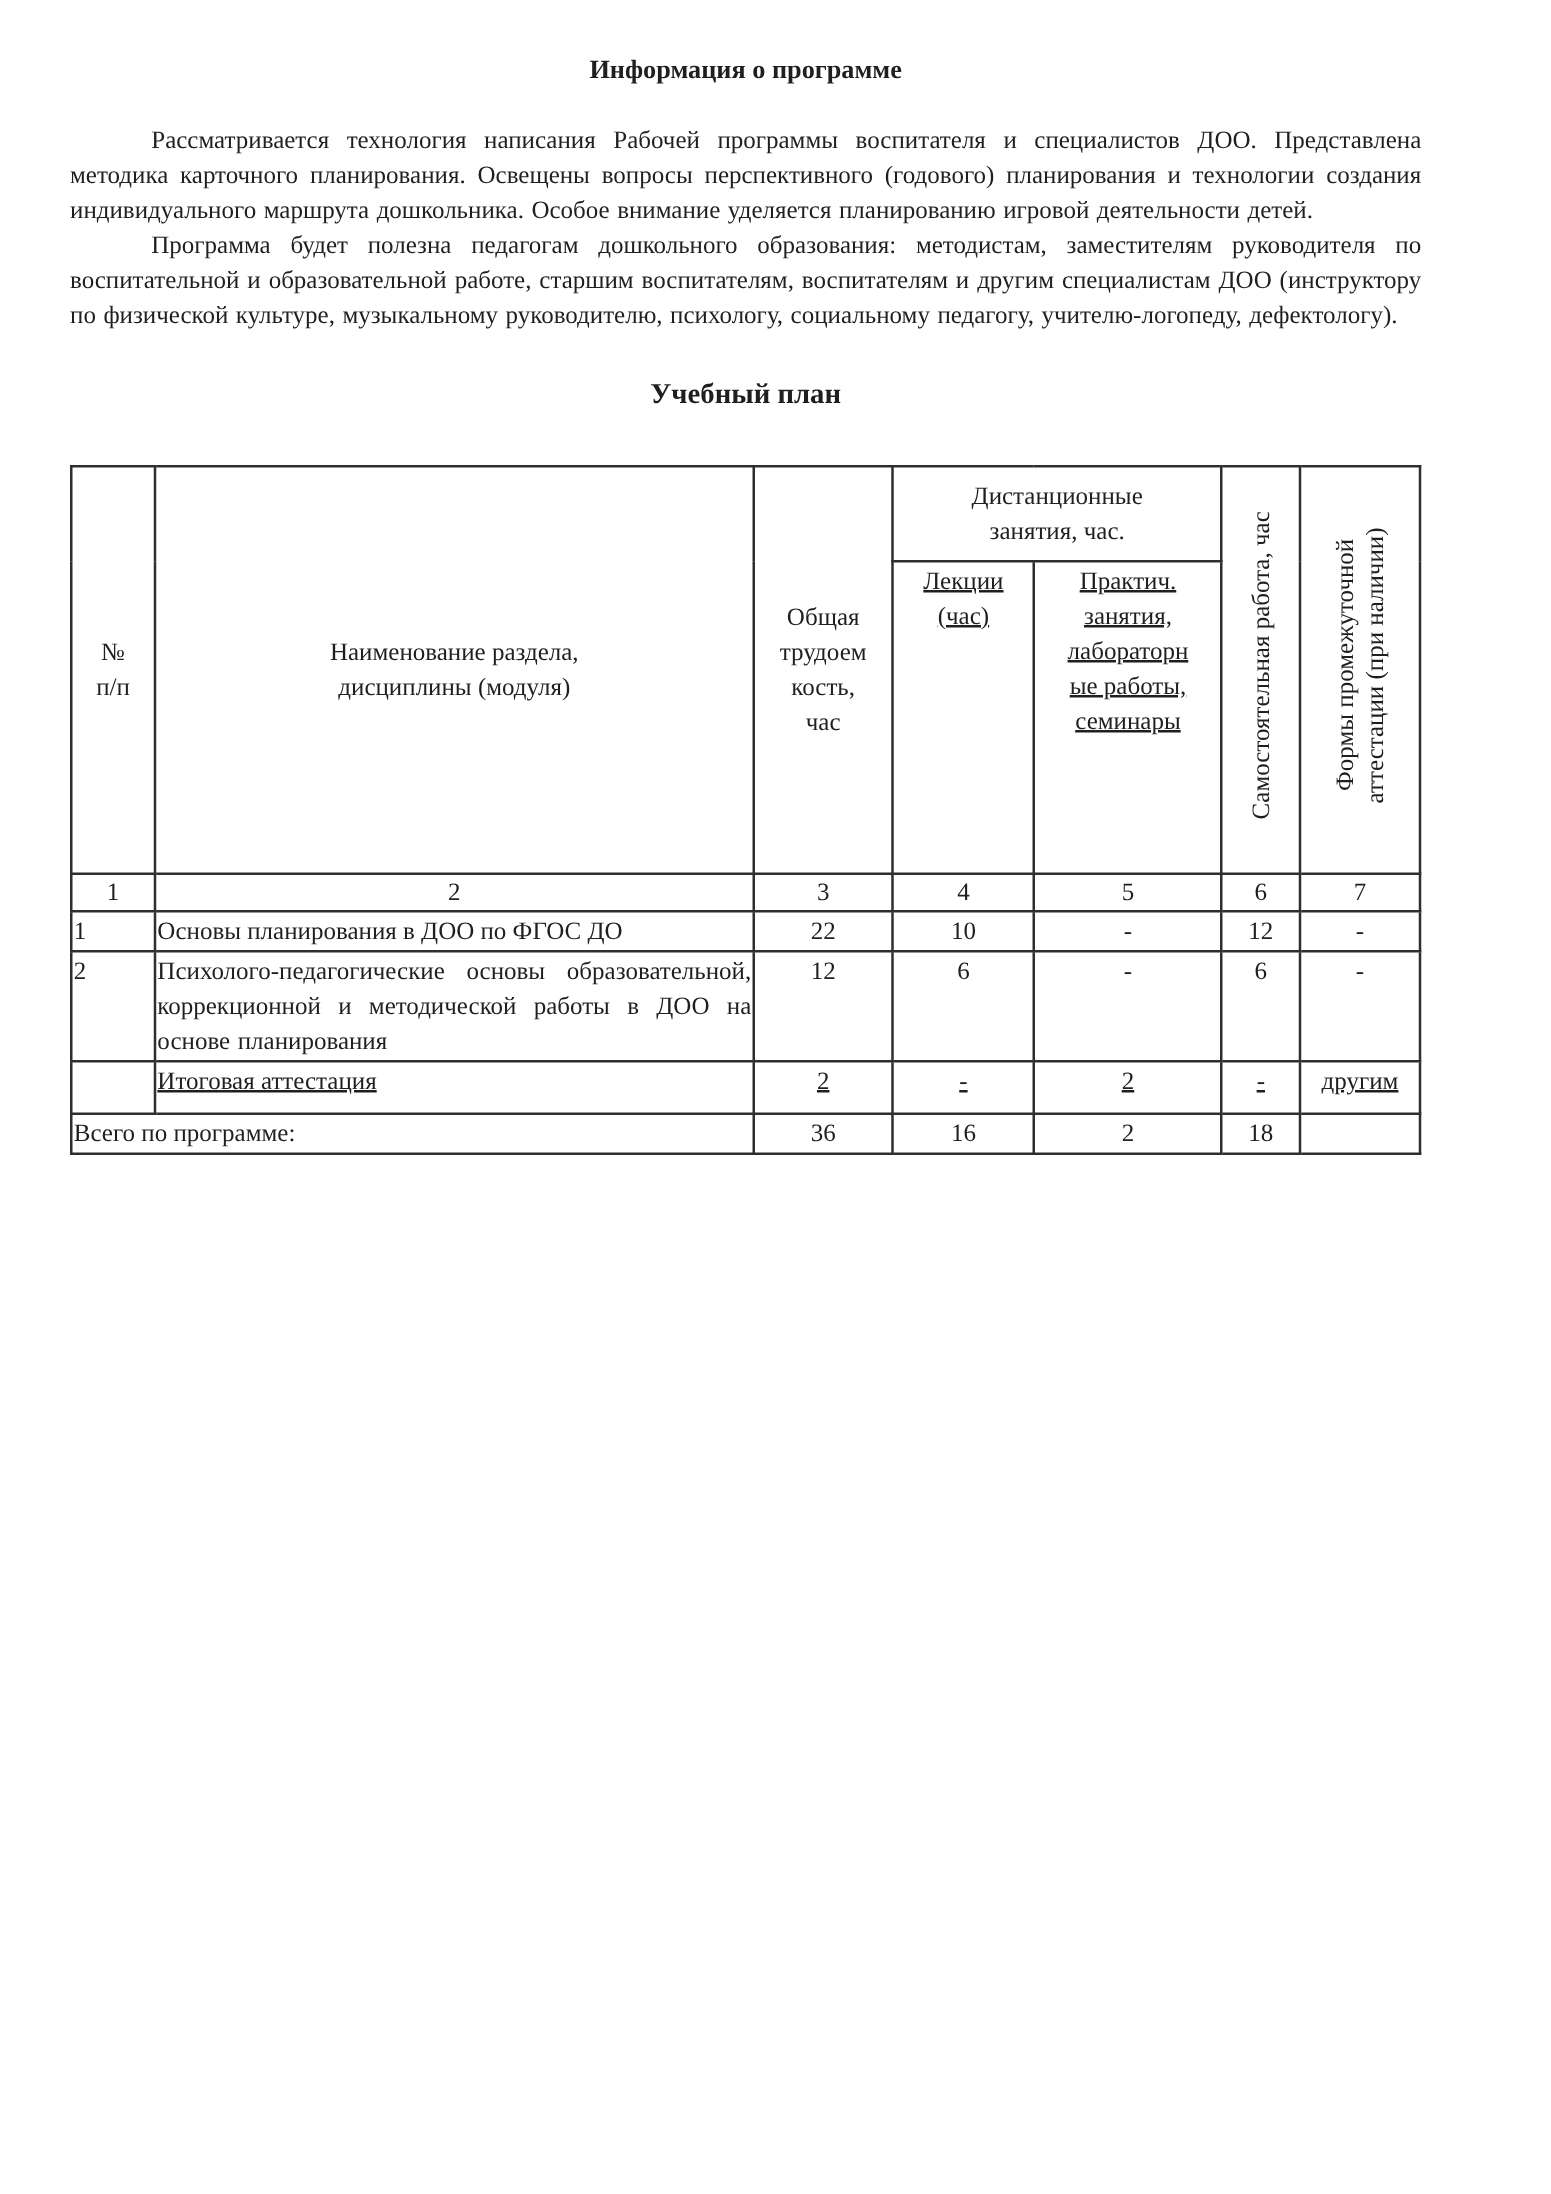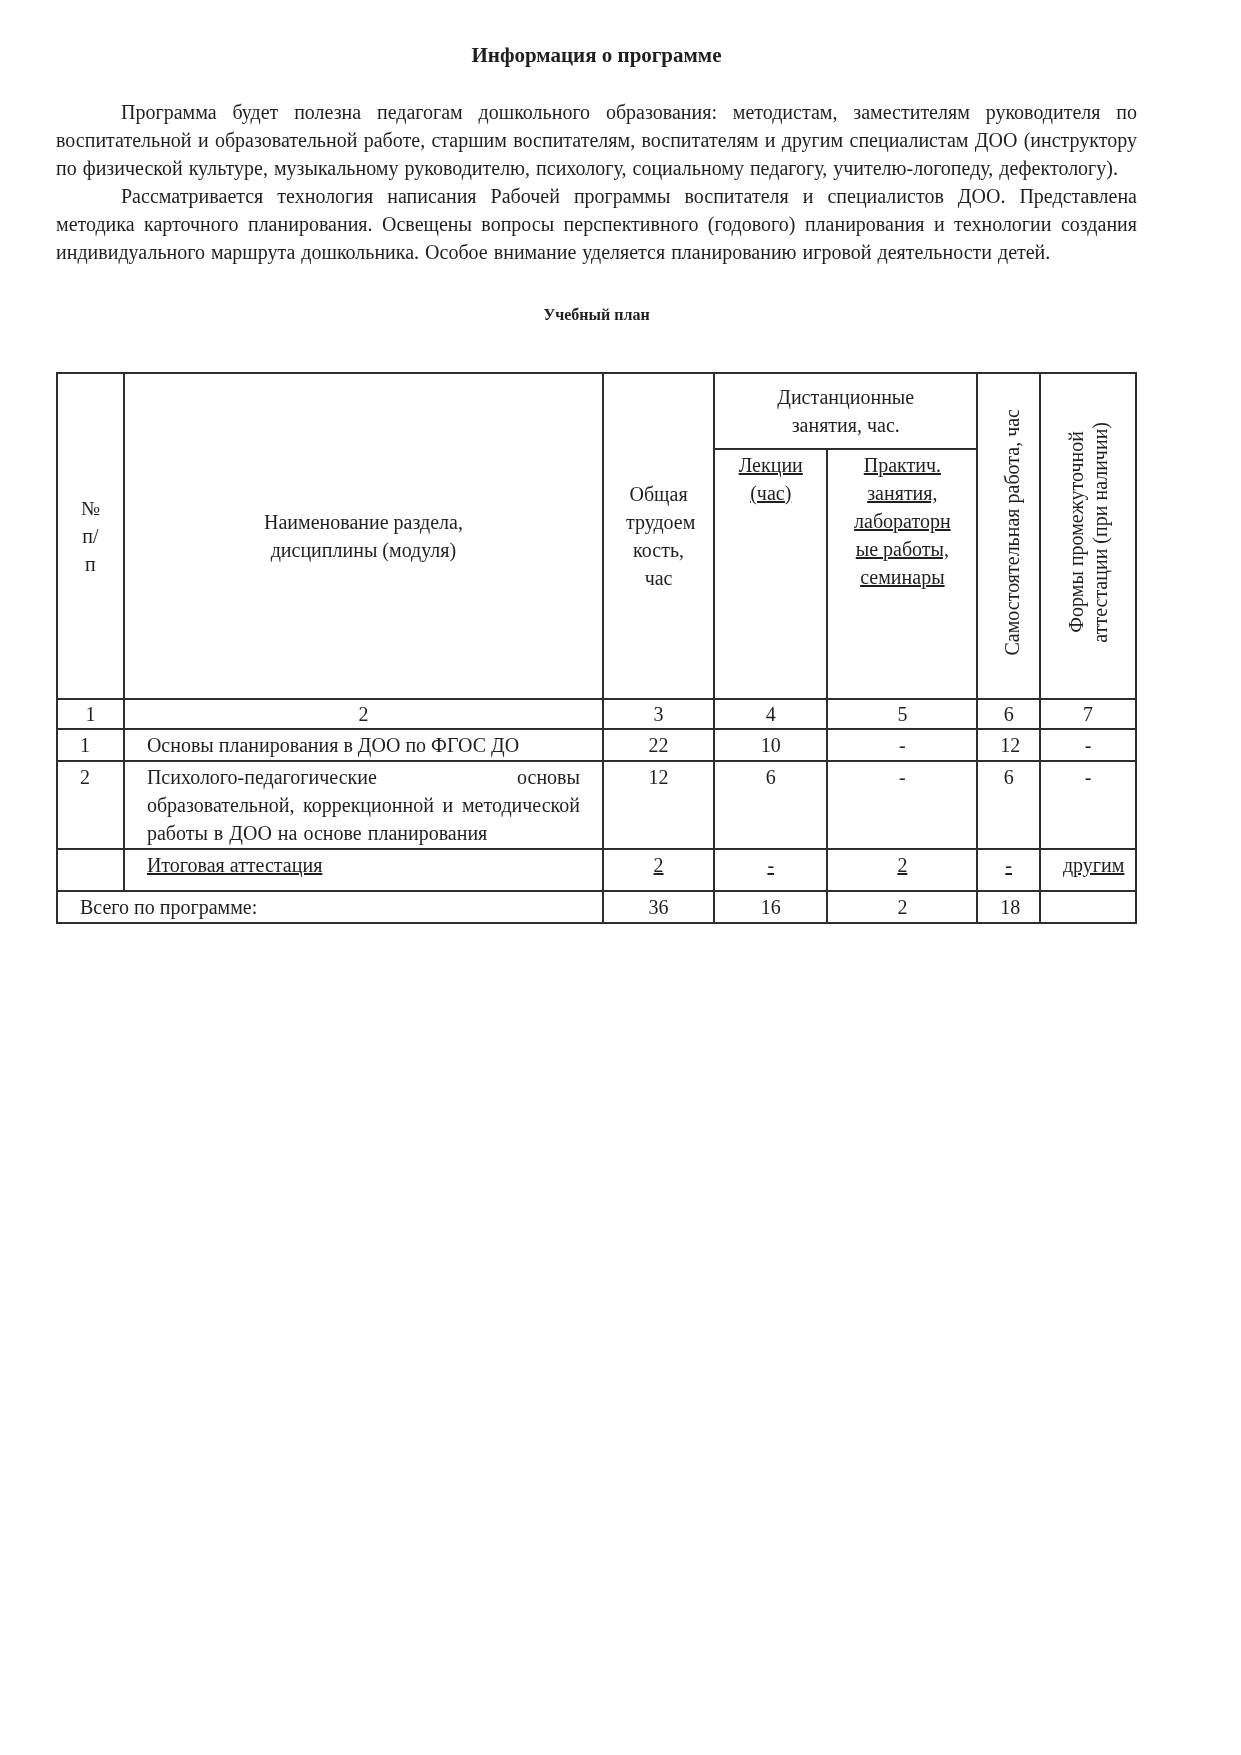--- a/index.html
+++ b/index.html
@@ -30,37 +30,37 @@
   }
   .body-text p {
     margin: 0;
     font-size: 20px;
     line-height: 28px;
     text-align: justify;
     text-indent: 65px;
     word-spacing: 1px;
   }
   .section-heading {
-    font-size: 16px;
+    font-size: 23px;
     font-weight: bold;
     text-align: center;
     margin: 36px 0 44px 0;
     line-height: 26px;
   }
   table.plan {
     width: 100%;
     border-collapse: collapse;
     table-layout: fixed;
     font-size: 20px;
   }
   table.plan th,
   table.plan td {
     border: 2px solid #2e2e2e;
     font-weight: normal;
-    padding: 1px 22px;
+    padding: 1px 1px;
     line-height: 28px;
     overflow: hidden;
   }
   
   th.hdr {
     text-align: center;
     vertical-align: middle;
     white-space: pre-line;
   }
   th.hdr-sub {
@@ -97,22 +97,22 @@
   td.c-total-label { text-align: left; padding-left: 8px; }
 </style>
 </head>
 <body>
 
 <div class="page">
 
   <h1 class="doc-title">Информация о программе</h1>
 
   <div class="body-text">
+    <p>Рассматривается технология написания Рабочей программы воспитателя и специалистов ДОО. Представлена методика карточного планирования. Освещены вопросы перспективного (годового) планирования и технологии создания индивидуального маршрута дошкольника. Особое внимание уделяется планированию игровой деятельности детей.</p>
     <p>Программа будет полезна педагогам дошкольного образования: методистам, заместителям руководителя по воспитательной и образовательной работе, старшим воспитателям, воспитателям и другим специалистам ДОО (инструктору по физической культуре, музыкальному руководителю, психологу, социальному педагогу, учителю-логопеду, дефектологу).</p>
-    <p>Рассматривается технология написания Рабочей программы воспитателя и специалистов ДОО. Представлена методика карточного планирования. Освещены вопросы перспективного (годового) планирования и технологии создания индивидуального маршрута дошкольника. Особое внимание уделяется планированию игровой деятельности детей.</p>
   </div>
 
   <h2 class="section-heading">Учебный план</h2>
 
   <table class="plan">
     <colgroup>
       <col style="width:6.2%">
       <col style="width:44.4%">
       <col style="width:10.3%">
       <col style="width:10.5%">

